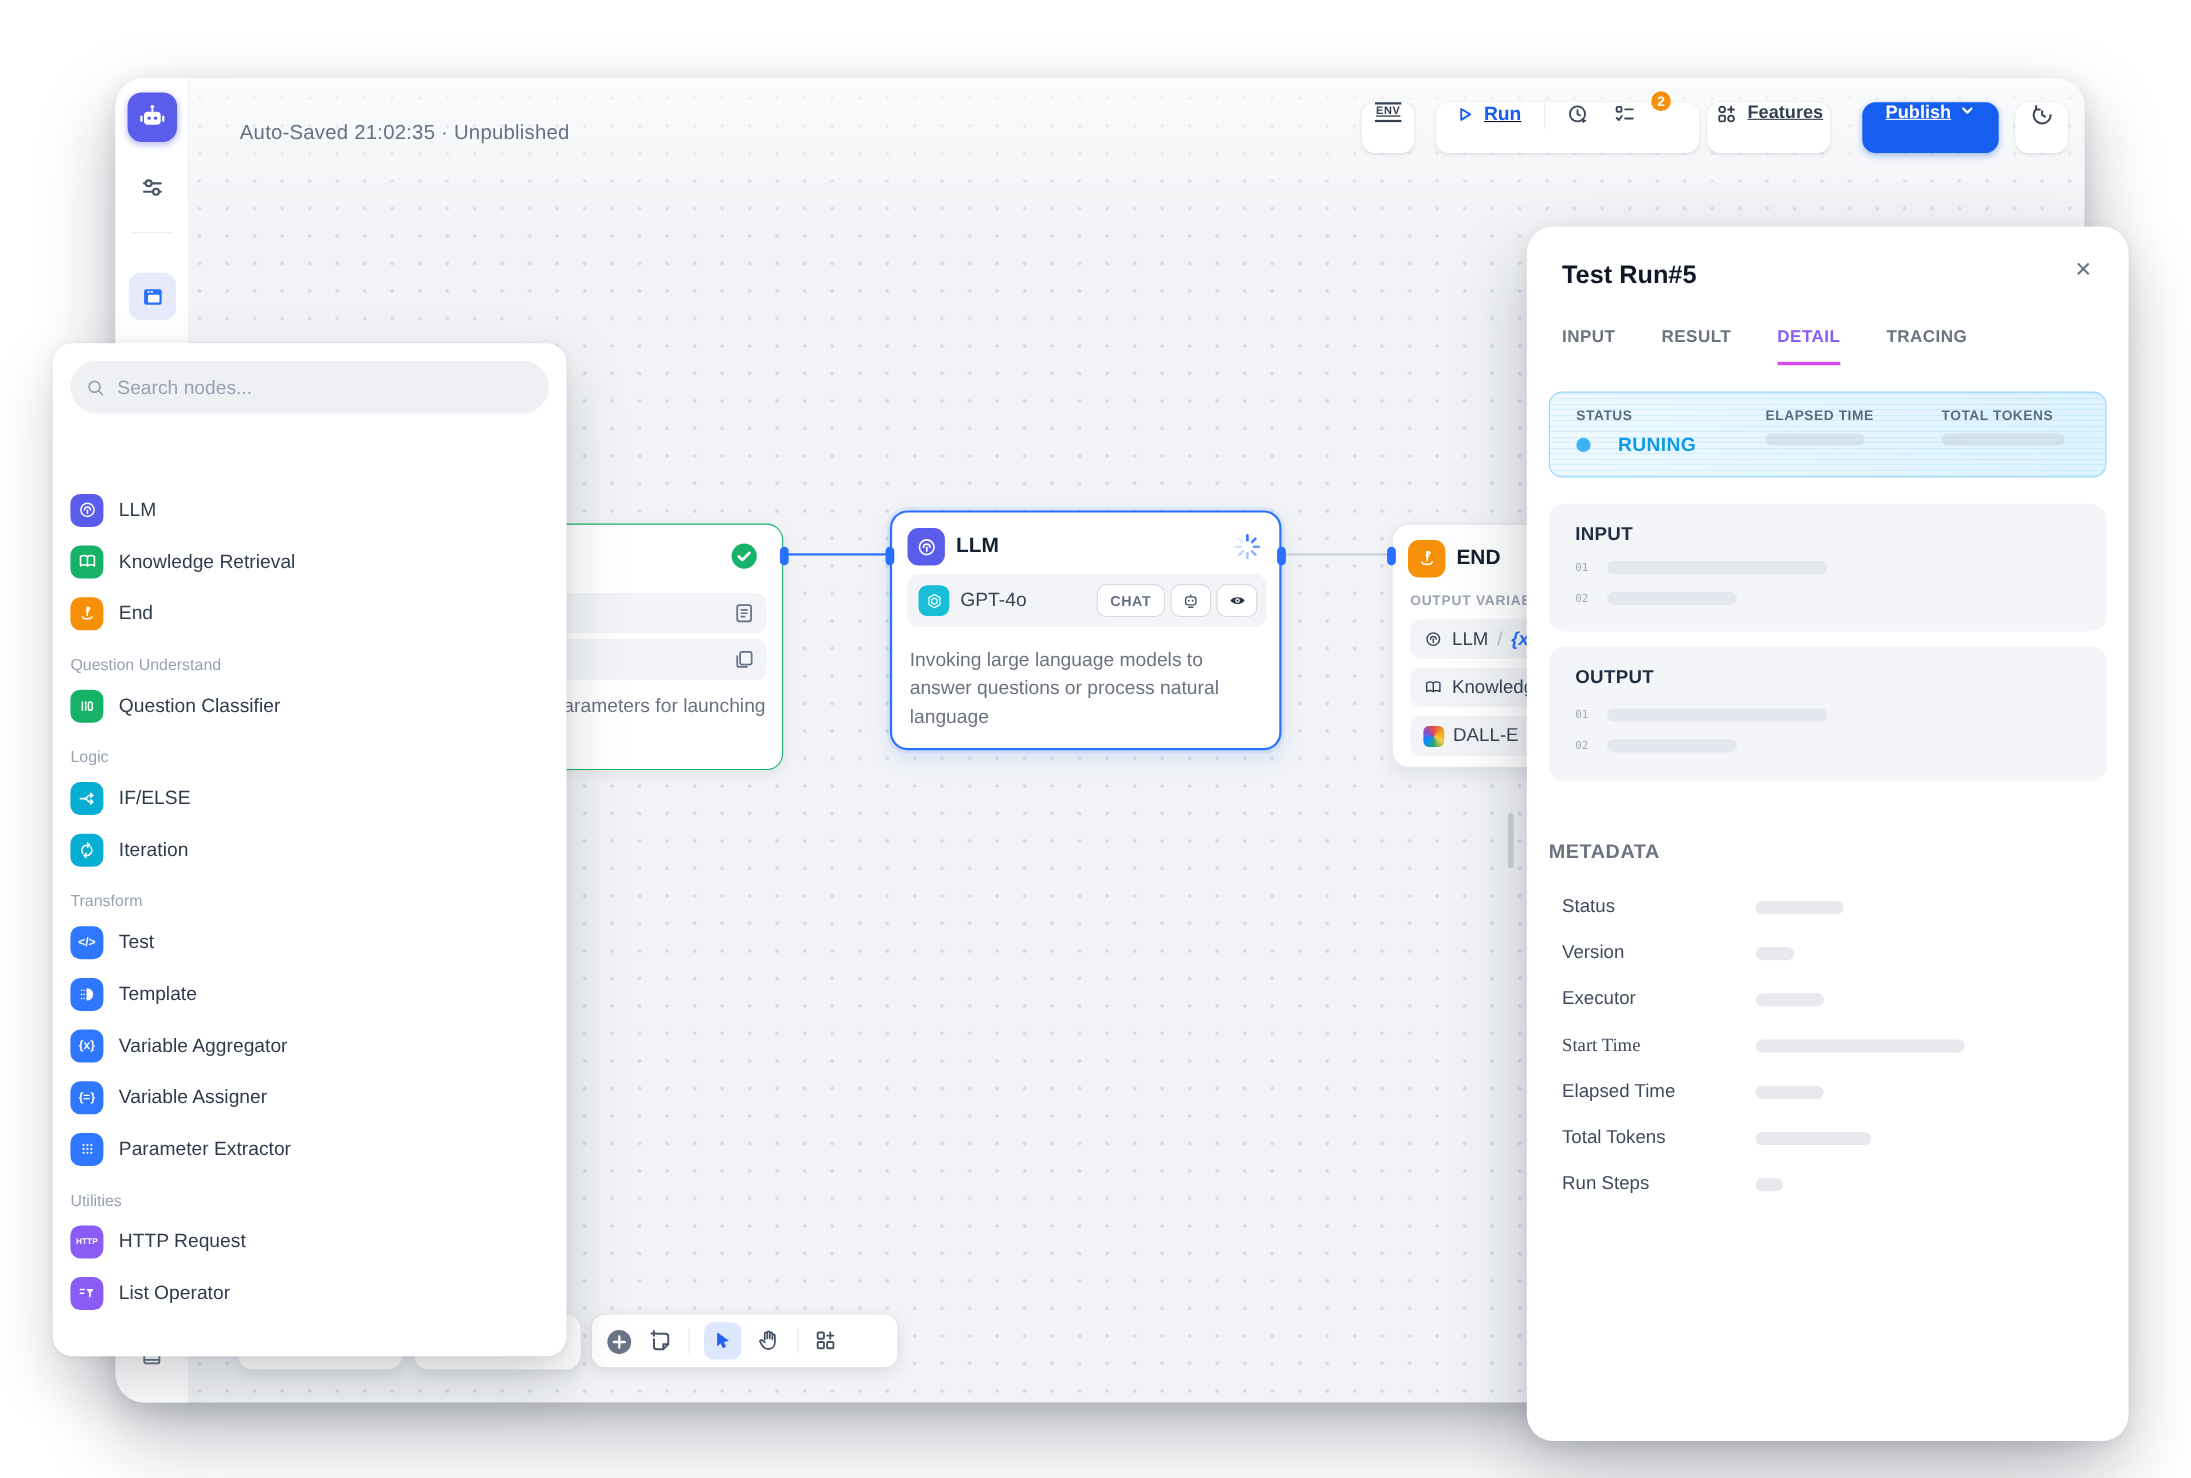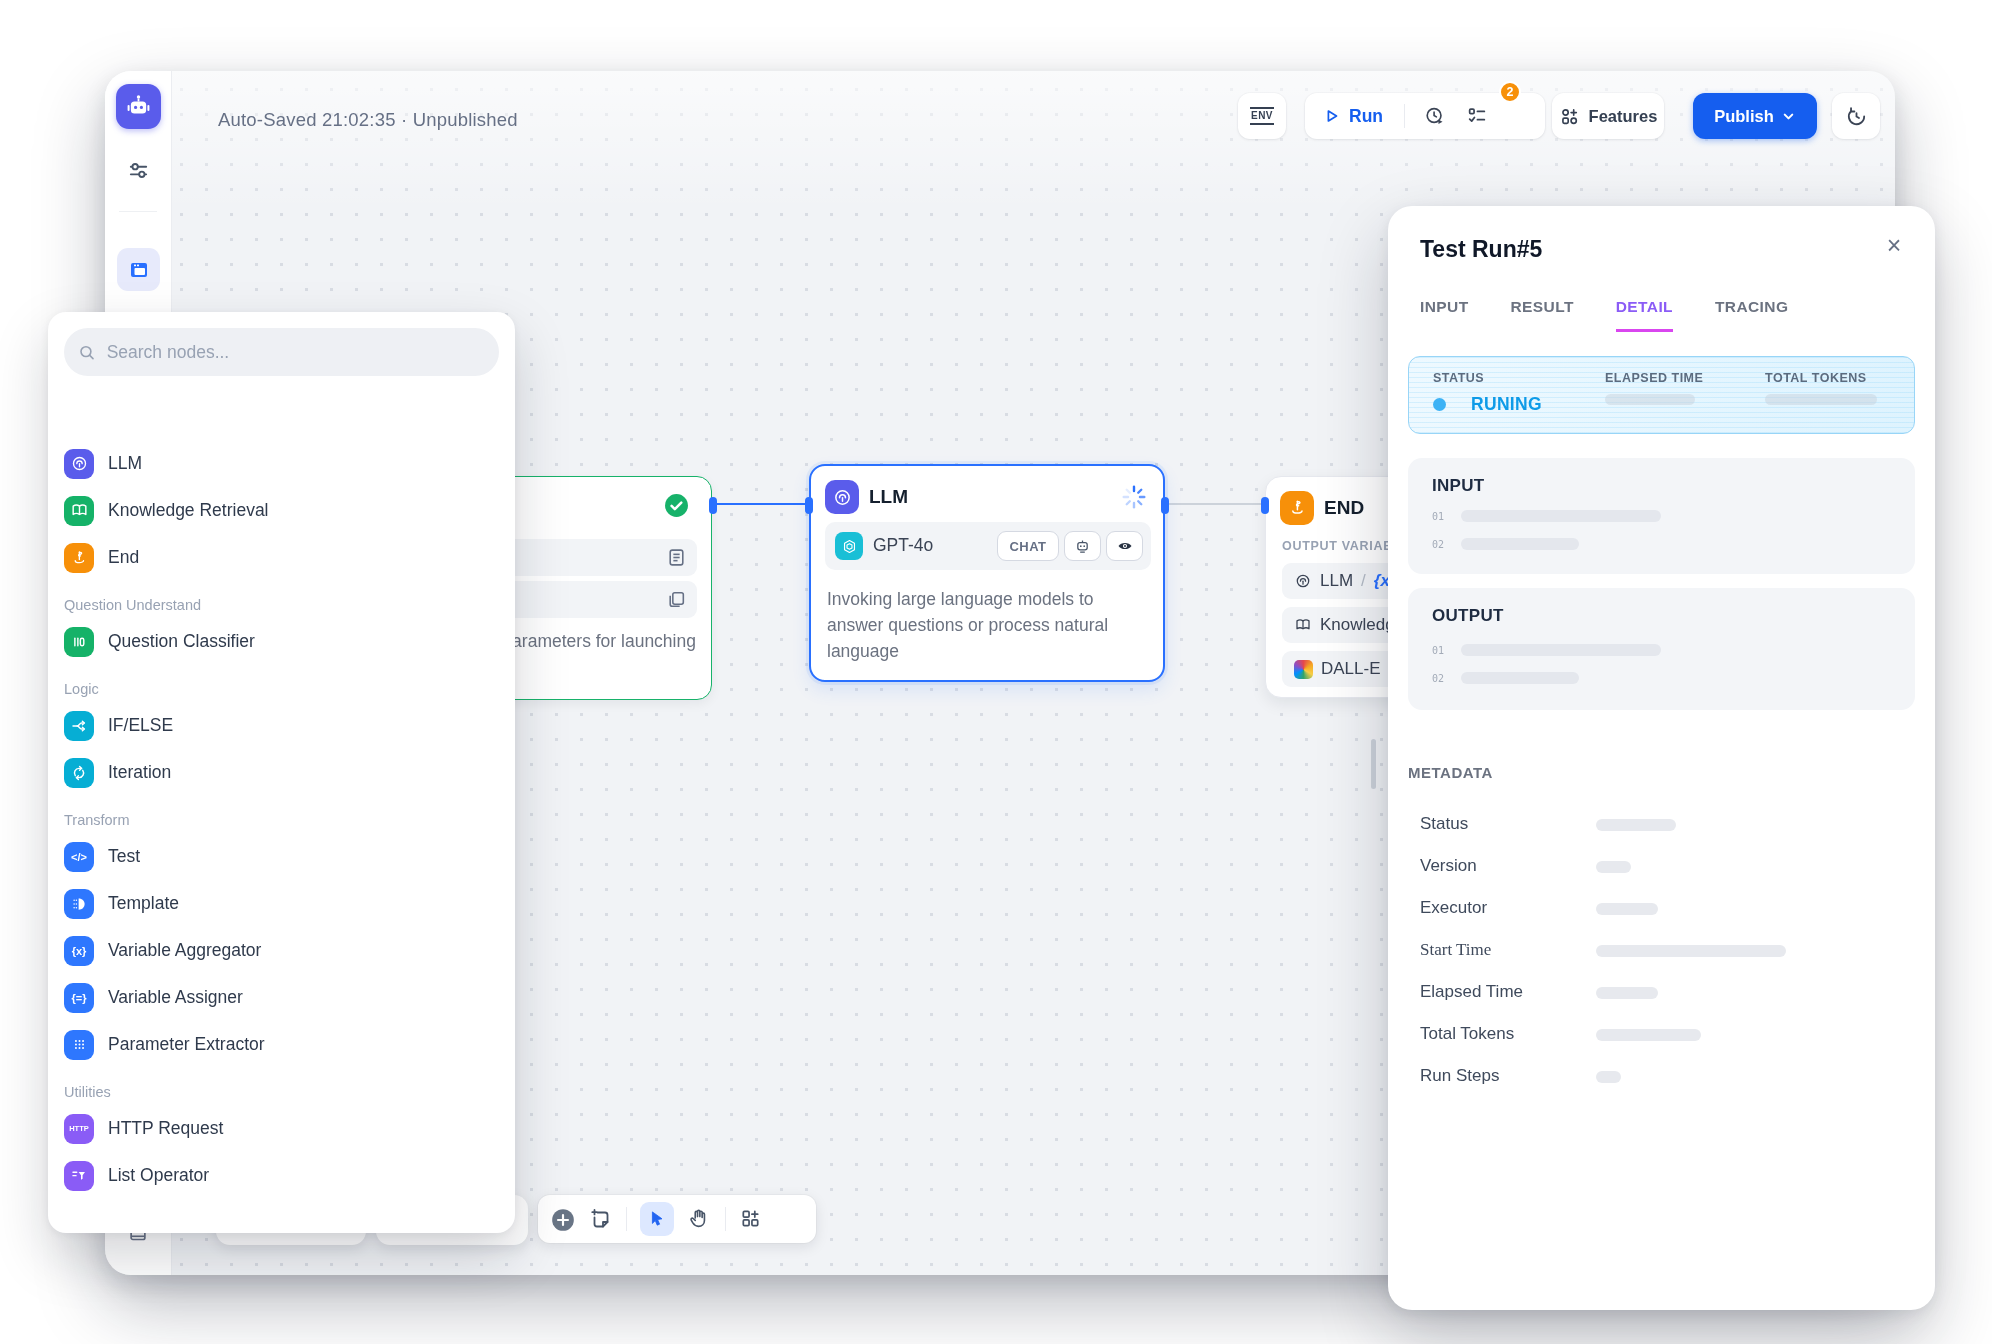--- a/index.html
+++ b/index.html
@@ -26,21 +26,21 @@
   .side-div { position:absolute; left:14px; top:140px; width:38px; height:1px; background:#eef0f3; }
   .side-window { position:absolute; left:12px; top:177px; width:43px; height:43px; border-radius:11px;
     background:#e7eafb; display:flex; align-items:center; justify-content:center; }
   .side-bottom { position:absolute; left:22px; top:1152px; width:22px; height:22px; color:#667085; }
   svg { display:block; }
 
   
   .autosave { position:absolute; left:113px; top:38px; font-size:18.5px; color:#667085; letter-spacing:.2px; }
   .tb-pill { position:absolute; top:22px; height:46px; background:#fff; border-radius:12px;
     box-shadow:0 1px 3px rgba(16,24,40,.08), 0 0 0 1px rgba(16,24,40,.02); display:flex;
-    align-items:center; justify-content:center; }
+    align-items:flex-start; justify-content:center;text-decoration:underline; }
   .env-btn { left:1133px; width:48px; }
   .env-glyph { font-size:10px; font-weight:700; color:#354052; letter-spacing:.5px;
     border-top:2px solid #354052; border-bottom:2px solid #354052; padding:2px 1px; line-height:1; }
   .run-group { left:1200px; width:240px; justify-content:flex-start; padding:0 18px; }
   .run-btn { display:flex; align-items:center; gap:8px; color:#155eef; font-size:17.5px; font-weight:700; }
   .run-sep { width:1px; height:24px; background:#e9ebf0; margin:0 19px 0 21px; }
   .icon22 { width:22px; height:22px; color:#3b4455; }
   .chk-wrap { margin-left:20px; position:relative; }
   .badge { position:absolute; left:1394px; top:10px; width:22px; height:22px; border-radius:50%;
     background:#f79009; border:2px solid #fff; color:#fff; font-size:12.5px; font-weight:700;
@@ -153,21 +153,21 @@
   .sc-valrow { margin-top:9px; display:flex; align-items:center; gap:25px; }
   .sc-dot { width:13px; height:13px; border-radius:50%; background:#3db2f5; }
   .sc-status { font-size:17.5px; font-weight:700; color:#0e9be8; letter-spacing:.3px; }
   .skel { border-radius:6px; background:#c6cfda; opacity:.45; }
   .card { position:absolute; left:20px; width:507px; background:#f3f5f8; border-radius:14px; }
   .card-title { position:absolute; left:24px; top:18px; font-size:17px; font-weight:700;
     color:#1f2c42; letter-spacing:.3px; }
   .kline { position:absolute; left:24px; display:flex; align-items:center; gap:17px; }
   .kline .num { font-family:"DejaVu Sans Mono", monospace; font-size:10px; color:#a3abb8; }
   .kline .bar { height:12px; border-radius:6px; background:#e4e7ed; }
-  .meta-title { position:absolute; left:20px; top:558px; font-size:15px; font-weight:700;
+  .meta-title { position:absolute; left:20px; top:558px; font-size:18px; font-weight:700;
     color:#6b7280; letter-spacing:.5px; }
   .mrow { position:absolute; left:32px; width:483px; height:22px; }
   .mrow .ml { font-size:17px; color:#3f4a5c; }
   .mrow .bar { position:absolute; left:176px; top:5px; height:12px; border-radius:6px; background:#e7e9ee; }
 </style>
 </head>
 <body>
 
 <div class="window">
   <div class="canvas-dots"></div>

